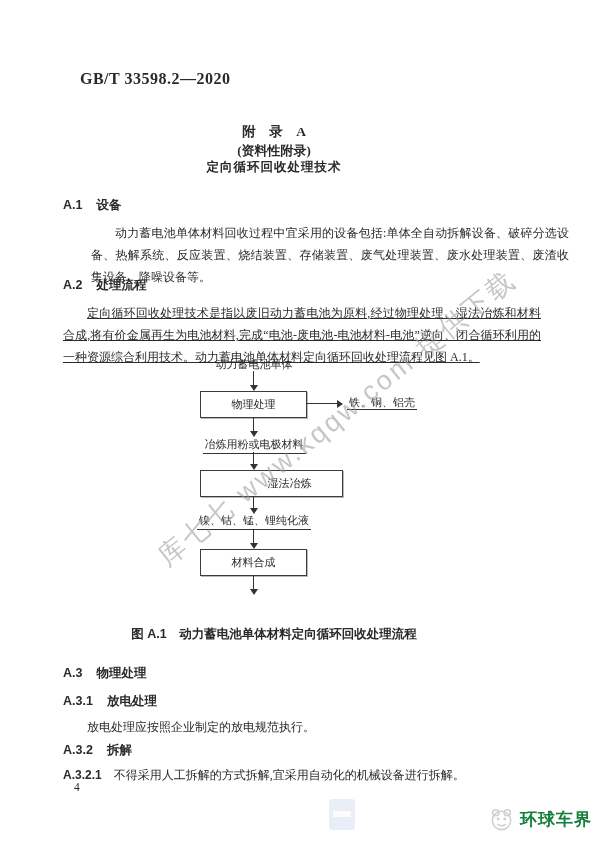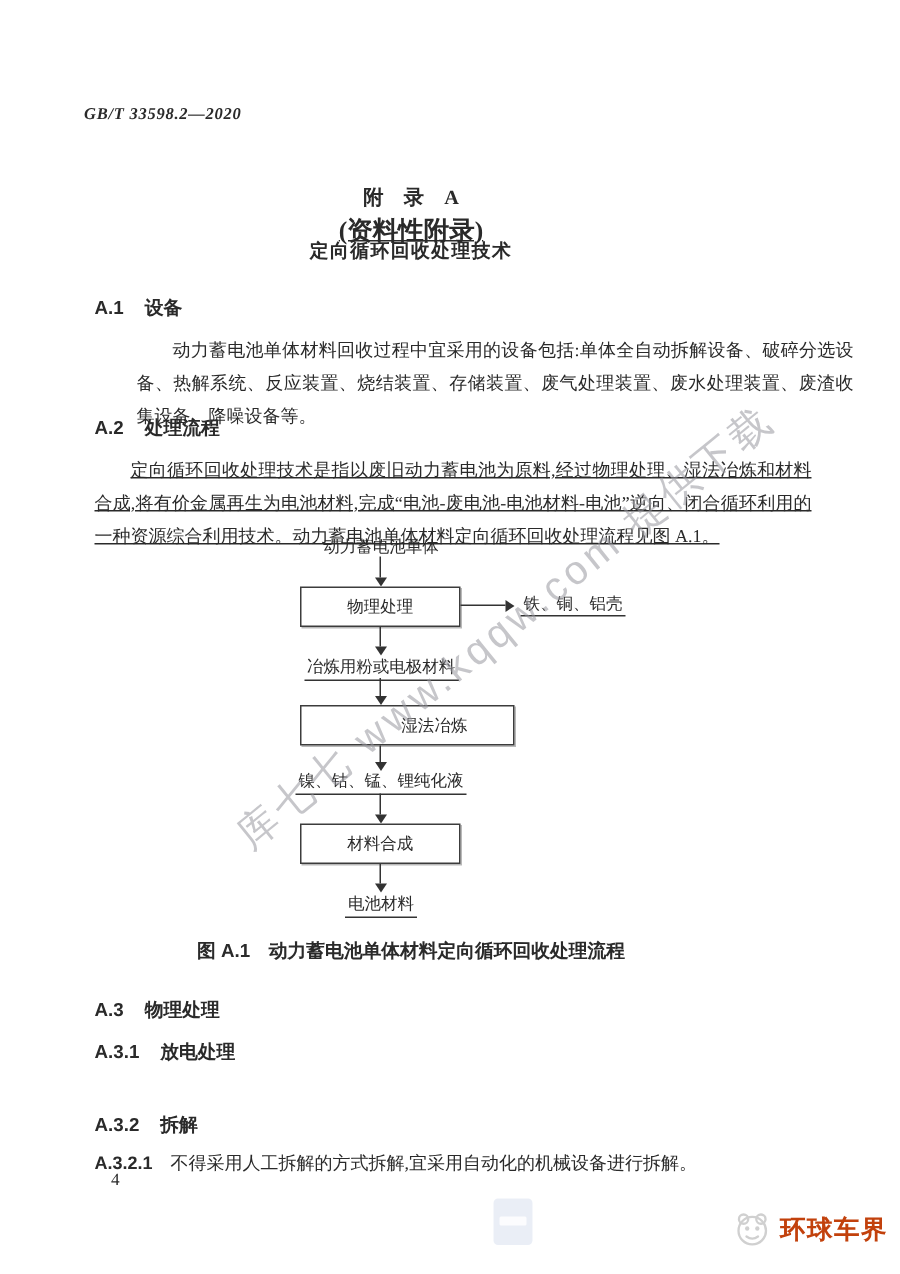--- a/index.html
+++ b/index.html
@@ -1,23 +1,23 @@
 <!DOCTYPE html>
 <html><head>
 <meta charset="utf-8">
 <style>
   html,body{margin:0;padding:0;background:#ffffff;}
   .page{
     position:relative;width:600px;height:849px;background:#ffffff;overflow:hidden;
     font-family:"Liberation Serif","DejaVu Serif",serif;color:#2a2a2a;
   }
-  .std-num{position:absolute;left:56px;top:70px;font-size:11px;font-weight:bold;letter-spacing:.5px;font-style:italic;}
+  .std-num{position:absolute;left:80px;top:70px;font-size:16px;font-weight:bold;letter-spacing:.5px;}
   .t-center{position:absolute;left:0;width:548px;text-align:center;}
   .app-title{top:123px;font-size:13.5px;font-weight:bold;}
-  .app-sub{top:142px;font-size:17px;font-weight:bold;text-decoration:underline;}
+  .app-sub{top:142px;font-size:13px;font-weight:bold;}
   .app-name{top:159px;font-size:12.5px;font-weight:bold;letter-spacing:1px;}
   .h2{position:absolute;left:63px;font-size:12.5px;font-weight:bold;font-family:"Liberation Sans","DejaVu Sans",sans-serif;}
   .h2 .num{margin-right:14px;}
   .para{position:absolute;left:63px;width:478px;font-size:12px;line-height:22px;text-align:justify;text-indent:2em;}
   
   .fc-text{position:absolute;left:178px;width:152px;text-align:center;font-size:11px;}
   .fc-text span{display:inline-block;}
   .fc-text.u span{border-bottom:1px solid #333;padding:0 2px 1px;}
   .fc-box{
     position:absolute;left:200px;width:105px;height:25px;
@@ -44,21 +44,21 @@
     position:absolute;left:97px;top:400px;width:480px;text-align:center;
     font-size:27px;letter-spacing:3px;color:rgba(152,152,158,0.55);
     transform:rotate(-39deg);transform-origin:center;white-space:nowrap;
     pointer-events:none;z-index:5;font-family:"Liberation Sans","DejaVu Sans",sans-serif;
   }
   .stamp{
     position:absolute;left:329px;top:799px;width:26px;height:31px;
     background:#e6ebf5;border-radius:3px;opacity:.8;
   }
   .stamp::after{content:'';position:absolute;left:4px;top:12px;width:18px;height:6px;background:rgba(255,255,255,.85);border-radius:1px;}
-  .brand{position:absolute;left:488px;top:806px;display:flex;align-items:center;color:#c2410c;}
+  .brand{position:absolute;left:488px;top:806px;display:flex;align-items:center;color:#15803d;}
   .brand .logo{width:27px;height:27px;margin-right:5px;}
   .brand .name{font-size:17px;font-weight:bold;font-family:"Liberation Sans","DejaVu Sans",sans-serif;letter-spacing:1px;}
 </style>
 </head>
 <body>
 
 <div class="page">
 
   <div class="std-num">GB/T 33598.2—2020</div>
 
@@ -83,30 +83,30 @@
   <div class="branch-label"><span>铁、铜、铝壳</span></div>
   <div class="varrow" style="top:418px;height:13px;"></div>
   <div class="fc-text u" style="top:437px;"><span>冶炼用粉或电极材料</span></div>
   <div class="varrow" style="top:452px;height:12px;"></div>
   <div class="fc-box" style="top:470px;padding-left:36px;">湿法冶炼</div>
   <div class="varrow" style="top:497px;height:11px;"></div>
   <div class="fc-text u" style="top:513px;"><span>镍、钴、锰、锂纯化液</span></div>
   <div class="varrow" style="top:529px;height:14px;"></div>
   <div class="fc-box" style="top:549px;">材料合成</div>
   <div class="varrow" style="top:576px;height:13px;"></div>
-  <div class="fc-text u" style="top:595px;"><span>电池材料</span></div>
 
   <div class="t-center fig-caption">图 A.1　动力蓄电池单体材料定向循环回收处理流程</div>
 
   <div class="h2" style="top:665px;">
     <span class="num">A.3</span><span>物理处理</span>
   </div>
   <div class="h2" style="top:693px;">
     <span class="num">A.3.1</span><span>放电处理</span>
   </div>
+  <div class="para" style="top:716px;">放电处理应按照企业制定的放电规范执行。</div>
 
   <div class="h2" style="top:742px;text-align:center;">
     <span class="num">A.3.2</span><span>拆解</span>
   </div>
   <div class="clause" style="top:765px;">
     <span class="num">A.3.2.1</span><span>不得采用人工拆解的方式拆解,宜采用自动化的机械设备进行拆解。</span>
   </div>
 
   <div class="page-num">4</div>
 

